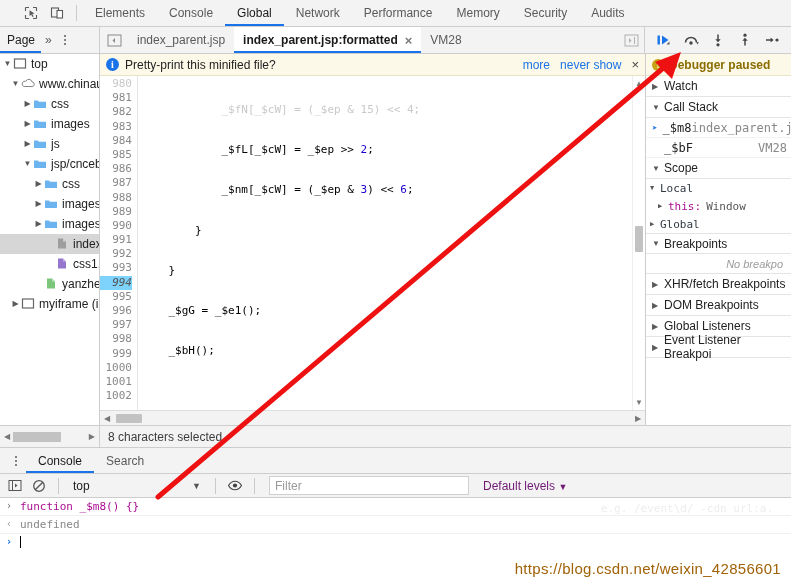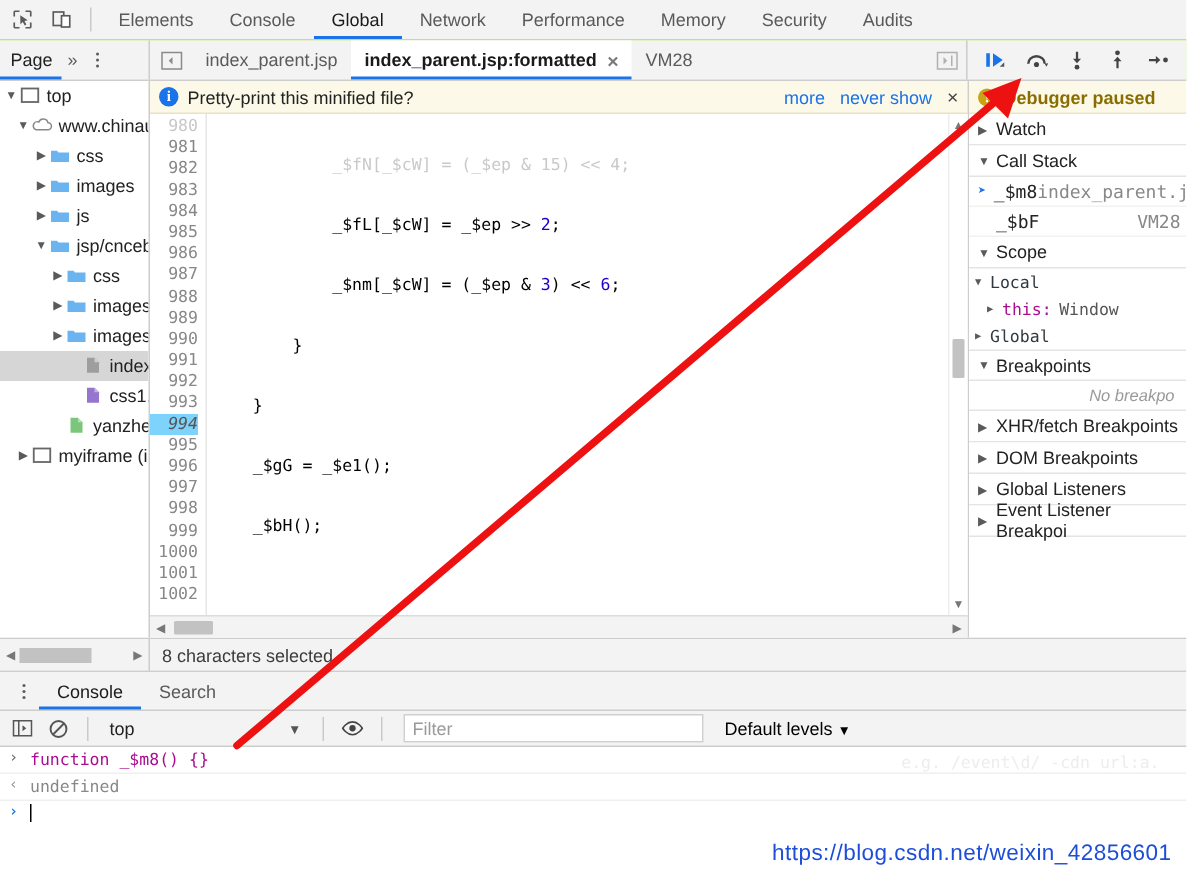--- a/index.html
+++ b/index.html
@@ -14,41 +14,41 @@
     -webkit-font-smoothing: antialiased;
   }
   #app { position: relative; width: 791px; height: 585px; }
 
   
   .main-tabbar {
     display: flex; align-items: center;
     height: 27px;
     background: #f3f3f3;
     border-bottom: 1px solid #cdcdcd;
-    padding-left: 2px;
+    padding-left: 18px;
   }
   .tool-icon-btn {
     width: 26px; height: 25px;
     display: flex; align-items: center; justify-content: center;
     cursor: pointer;
   }
   .vsep { width: 1px; height: 16px; background: #cacaca; margin: 0 6px; }
   .main-tab {
     padding: 0 12px; height: 26px;
     display: flex; align-items: center;
     color: #5a5a5a; font-size: 12px;
     cursor: pointer; white-space: nowrap;
   }
   .main-tab.active { color: #1a1a1a; box-shadow: inset 0 -2px 0 #1a73e8; }
 
   
   .second-row {
     display: flex; align-items: stretch;
     height: 27px;
-    background: #bef264;
+    background: #0f172a;
     border-bottom: 1px solid #cdcdcd;
   }
   .nav-pane-head {
     width: 100px; min-width: 100px;
     display: flex; align-items: center;
     border-right: 1px solid #cdcdcd;
     background: #f3f3f3;
     position: relative;
   }
   .nav-tab {
@@ -239,21 +239,21 @@
   .ctool { width: 22px; height: 22px; display:flex; align-items:center; justify-content:center; cursor:pointer;}
   .ctx-select {
     display: flex; align-items: center; justify-content: space-between;
     width: 140px; height: 20px; padding: 0 6px; font-size: 12px; color:#222; cursor:pointer;
   }
   .filter-box {
     width: 200px; height: 19px; background: #fff; border: 1px solid #d0d0d0;
     display: flex; align-items: center; padding: 0 5px;
     font-size: 12px; color: #9a9a9a; margin-left: 6px;
   }
-  .levels { font-size: 12px; color: #000000; margin-left: 12px; cursor:pointer;}
+  .levels { font-size: 12px; color: #701a75; margin-left: 12px; cursor:pointer;}
 
   .console-body { flex: 1; position: relative; overflow: hidden; background:#fff; }
   .c-line {
     display: flex; align-items: flex-start;
     font-family: "DejaVu Sans Mono", monospace; font-size: 11px;
     padding: 2px 0 2px 6px; border-bottom: 1px solid #f0f0f0; min-height: 18px;
   }
   .c-line .arrow { width: 14px; color: #8a8a8a; font-size: 10px; }
   .c-line .arrow.inp { color: #6d6d6d; }
   .c-line .arrow.out { color: #9a9a9a; }
@@ -262,21 +262,21 @@
   .caret { display:inline-block; width: 1px; height: 12px; background: #000; vertical-align: -2px; }
   .ghost-hint {
     position: absolute; right: 18px; top: 4px;
     font-family: "DejaVu Sans Mono", monospace; font-size: 11px;
     color: #ededed; pointer-events: none;
   }
 
   
   .watermark {
     position: absolute; right: 10px; bottom: 8px;
-    font-size: 15px; color: #1d4ed8; letter-spacing: 0.3px;
+    font-size: 15px; color: #a16207; letter-spacing: 0.3px;
     pointer-events: none; font-family: "Liberation Sans", sans-serif;
   }
   
   .redline { position:absolute; left:0; top:0; width:791px; height:585px; pointer-events:none; }
 </style>
 </head>
 <body>
 
 <div id="app">
 

